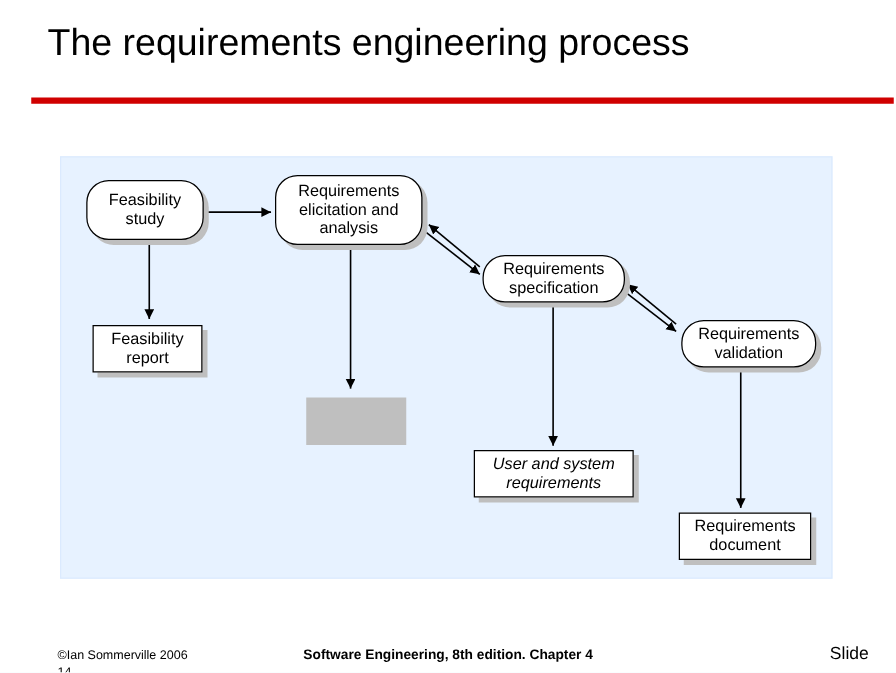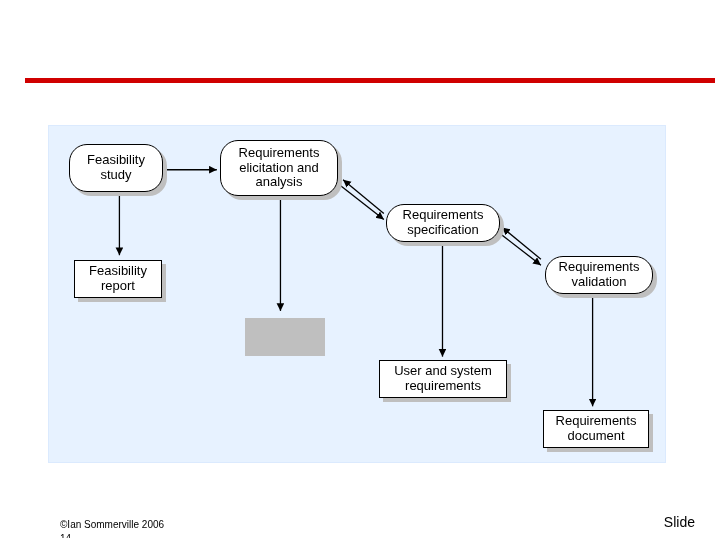--- a/index.html
+++ b/index.html
@@ -30,40 +30,41 @@
     text-align: center;
     display: flex; align-items: center; justify-content: center;
     padding: 2px 4px;
   }
   .shadow {
     position: absolute;
     background: #bfbfbf;
   }
   .footer-left {
     position: absolute; left: 46px; bottom: 8px;
-    font-size: 10px; color: #000; margin-left: 14px;
+    font-size: 10px; color: #000;
   }
   .footer-left .trunc { position: absolute; left: 0; top: 14px; font-size: 10px; }
   .footer-center {
     position: absolute; left: 0; right: 0; bottom: 8px;
     text-align: center;
     font-size: 11px; font-weight: bold; color: #000;
   }
   .footer-right {
     position: absolute; right: 22px; bottom: 8px;
     font-size: 14px; color: #000;
   }
 
   
   .rounded { border-radius: 18px; }
 </style>
 </head>
 <body>
 
 <div class="slide">
+  <div class="title">The requirements engineering process</div>
   <div class="red-rule"></div>
 
   <div class="diagram-area">
 
     <svg viewBox="0 0 618 338">
       <defs>
         <marker id="ah" markerWidth="8" markerHeight="8" refX="6" refY="3" orient="auto">
           <path d="M0,0 L6,3 L0,6 Z" fill="#000"></path>
         </marker>
       </defs>
@@ -98,24 +99,25 @@
 
     <div class="shadow" style="left:500px; top:134px; width:108px; height:38px; border-radius:18px;"></div>
     <div class="node rounded" style="left:496px; top:130px; width:108px; height:38px;">Requirements<br>validation</div>
 
     <div class="shadow" style="left:29px; top:138px; width:88px; height:38px;"></div>
     <div class="node" style="left:25px; top:134px; width:88px; height:38px;">Feasibility<br>report</div>
 
     <div class="shadow" style="left:196px; top:192px; width:80px; height:38px;"></div>
 
     <div class="shadow" style="left:334px; top:238px; width:128px; height:38px;"></div>
-    <div class="node" style="left:330px; top:234px; width:128px; height:38px;">User and system<br>requirements</div>
+    <div class="node" style="left:330px; top:234px; width:128px; height:38px;font-style:italic;">User and system<br>requirements</div>
 
     <div class="shadow" style="left:498px; top:288px; width:106px; height:38px;"></div>
     <div class="node" style="left:494px; top:284px; width:106px; height:38px;">Requirements<br>document</div>
   </div>
 
   <div class="footer-left">
     <span>©Ian Sommerville 2006</span>
     <span class="trunc">14</span>
   </div>
+  <div class="footer-center">Software Engineering, 8th edition. Chapter 4</div>
   <div class="footer-right">Slide</div>
 </div>
 
 </body></html>

